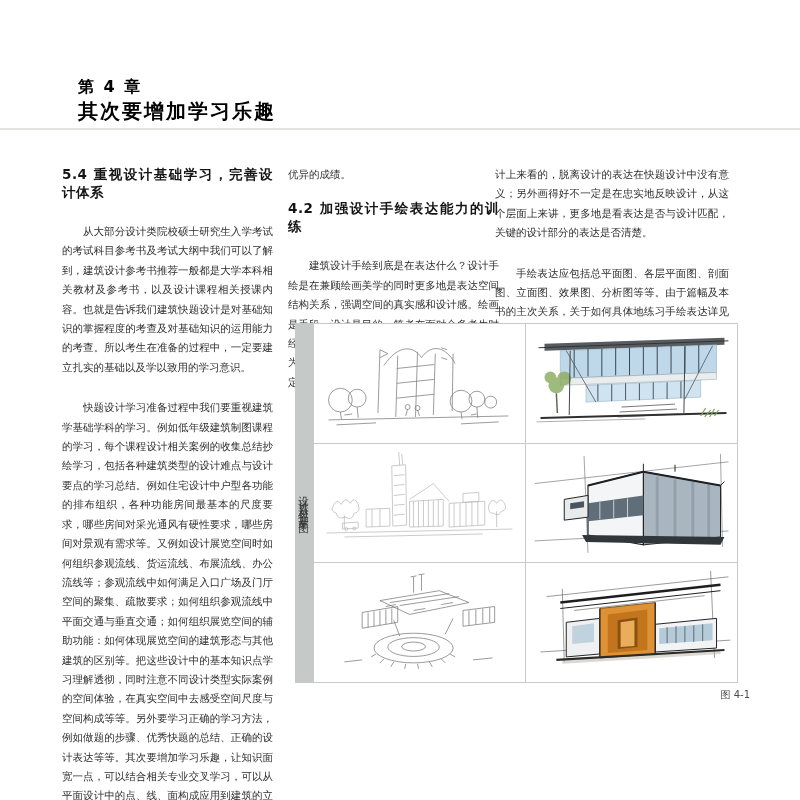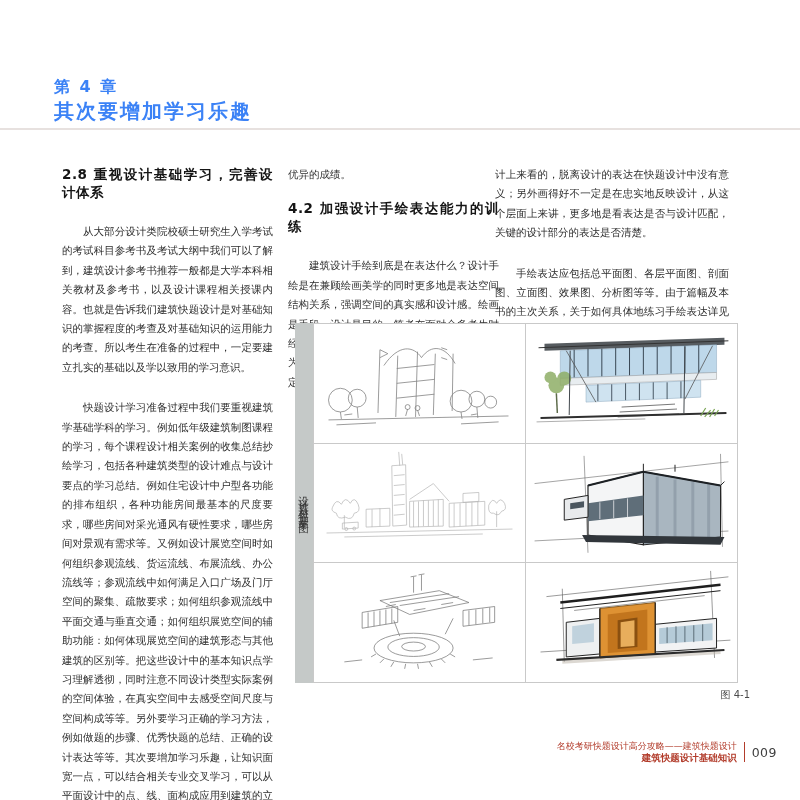--- a/index.html
+++ b/index.html
@@ -1,21 +1,21 @@
 <!DOCTYPE html>
 <html><head>
 <meta charset="utf-8">
 <style>
   html,body{margin:0;padding:0;background:#ffffff;}
   #page{
     position:relative;width:800px;height:800px;background:#ffffff;overflow:hidden;
     font-family:"DejaVu Sans",sans-serif;color:#2e2e2e;
   }
   
-  .chapter{position:absolute;left:54px;top:76px;color:#3b82f6;}
+  .chapter{position:absolute;left:78px;top:76px;color:#000000;}
   .chapter .num{font-size:16px;font-weight:bold;letter-spacing:2px;line-height:22px;}
   .chapter .title{font-size:20px;font-weight:bold;letter-spacing:2px;line-height:26px;}
   .rule{position:absolute;left:0;top:128px;width:800px;height:2px;background:#e7e1df;}
   
   .col{position:absolute;top:165px;font-size:10.5px;line-height:19.4px;text-align:justify;color:#2e2e2e;}
   .col1{left:62px;width:211px;}
   .col2{left:288px;width:211px;}
   .col3{left:495px;width:234px;}
   .sec-head{font-size:13.5px;font-weight:bold;color:#151515;letter-spacing:.5px;margin:0 0 13px 0;line-height:18px;}
   .col p{margin:0;}
@@ -56,21 +56,21 @@
 
 <div id="page">
 
   <div class="chapter">
     <div class="num">第 4 章</div>
     <div class="title">其次要增加学习乐趣</div>
   </div>
   <div class="rule"></div>
 
   <div class="col col1">
-    <div class="sec-head">2.8 重视设计基础学习，完善设计体系</div>
+    <div class="sec-head">5.4 重视设计基础学习，完善设计体系</div>
     <p class="ind">从大部分设计类院校硕士研究生入学考试的考试科目参考书及考试大纲中我们可以了解到，建筑设计参考书推荐一般都是大学本科相关教材及参考书，以及设计课程相关授课内容。也就是告诉我们建筑快题设计是对基础知识的掌握程度的考查及对基础知识的运用能力的考查。所以考生在准备的过程中，一定要建立扎实的基础以及学以致用的学习意识。</p>
     <p class="ind">快题设计学习准备过程中我们要重视建筑学基础学科的学习。例如低年级建筑制图课程的学习，每个课程设计相关案例的收集总结抄绘学习，包括各种建筑类型的设计难点与设计要点的学习总结。例如住宅设计中户型各功能的排布组织，各种功能房间最基本的尺度要求，哪些房间对采光通风有硬性要求，哪些房间对景观有需求等。又例如设计展览空间时如何组织参观流线、货运流线、布展流线、办公流线等；参观流线中如何满足入口广场及门厅空间的聚集、疏散要求；如何组织参观流线中平面交通与垂直交通；如何组织展览空间的辅助功能：如何体现展览空间的建筑形态与其他建筑的区别等。把这些设计中的基本知识点学习理解透彻，同时注意不同设计类型实际案例的空间体验，在真实空间中去感受空间尺度与空间构成等等。另外要学习正确的学习方法，例如做题的步骤、优秀快题的总结、正确的设计表达等等。其次要增加学习乐趣，让知识面宽一点，可以结合相关专业交叉学习，可以从平面设计中的点、线、面构成应用到建筑的立面、形体设计，从规划设计中了解规划常识，景观设计中增加环境设计意识等等。最后要加强设计手绘能力的训练。</p>
 
   </div>
 
   <div class="col col2">
     <p class="cont">优异的成绩。</p>
     <div class="sec-head">4.2 加强设计手绘表达能力的训练</div>
     <p class="ind">建筑设计手绘到底是在表达什么？设计手绘是在兼顾绘画美学的同时更多地是表达空间结构关系，强调空间的真实感和设计感。绘画是手段，设计是目的。笔者在面对众多考生时经常会碰到这样的问题：老师我画得这么漂亮为什么说我的表达有问题？首先画得漂亮不一定是设计得好，这时候我们的评价就是从设</p>
   </div>
@@ -331,22 +331,14 @@
             <path d="M130,40 L130,92"></path>
         </g>
         <path d="M30,98 L200,88" stroke="#2b2b2b" stroke-width="2.2" fill="none"></path>
       </svg>
     </div>
 
   </div>
 
   <div class="fig-caption">图 4-1</div>
 
-  <div class="footer">
-    <div class="red-lines">
-      <div class="l1">名校考研快题设计高分攻略——建筑快题设计</div>
-      <div class="l2">建筑快题设计基础知识</div>
-    </div>
-    <div class="vdiv"></div>
-    <div class="pnum">009</div>
-  </div>
 
 </div>
 
 </body></html>

